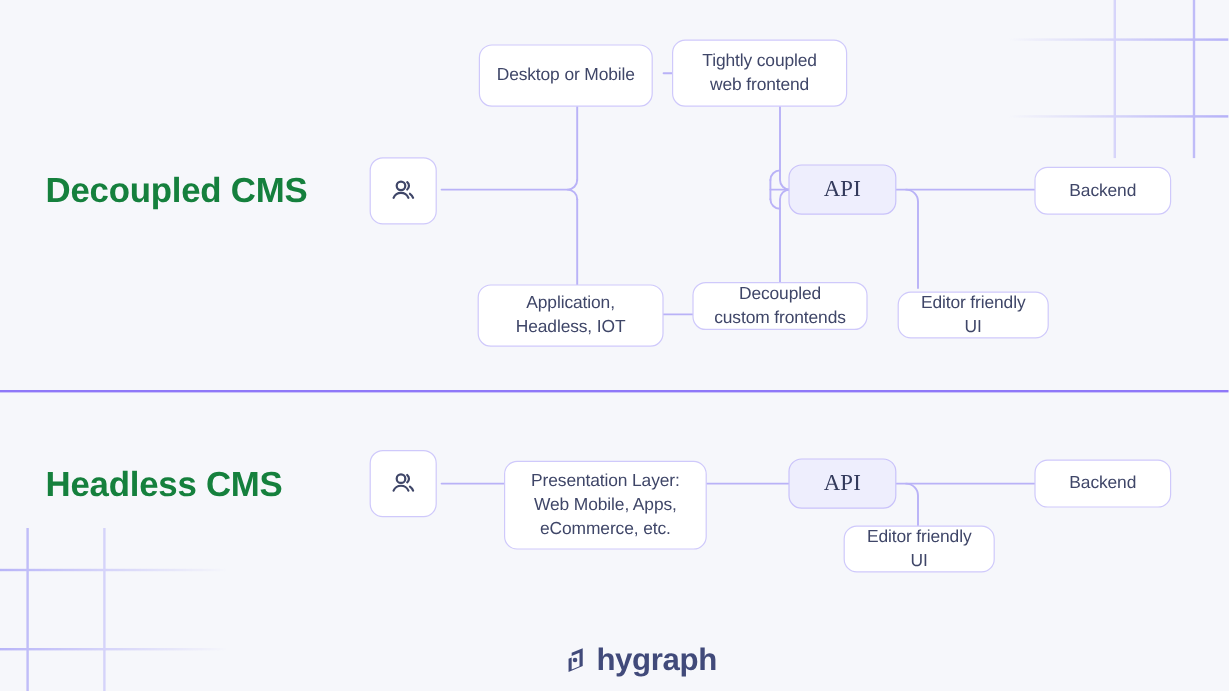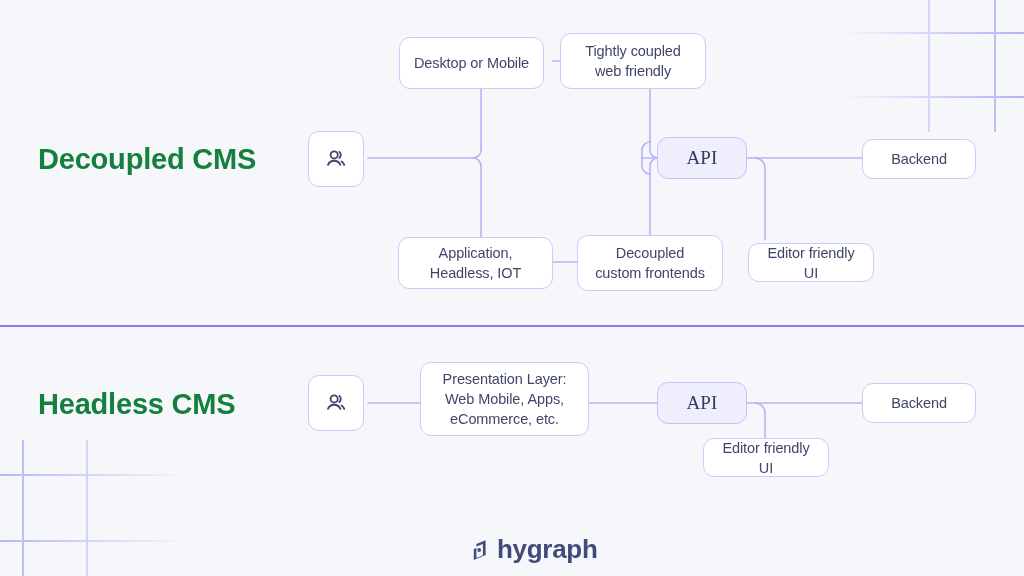--- a/index.html
+++ b/index.html
@@ -157,40 +157,40 @@
     </svg>
   </div>
 
   <div class="node" style="left:399px; top:37px; width:145px; height:52px;">
     <span>Desktop or Mobile</span>
   </div>
 
   <div class="node" style="left:560px; top:33px; width:146px; height:56px;">
     <span>
       <span>Tightly coupled</span><br>
-      <span>web friendly</span>
+      <span>web frontend</span>
     </span>
   </div>
 
   <div class="node accent" style="left:657px; top:137px; width:90px; height:42px;">
     <span>API</span>
   </div>
 
   <div class="node" style="left:862px; top:139px; width:114px; height:40px;">
     <span>Backend</span>
   </div>
 
   <div class="node" style="left:398px; top:237px; width:155px; height:52px;">
     <span>
       <span>Application,</span><br>
       <span>Headless, IOT</span>
     </span>
   </div>
 
-  <div class="node" style="left:577px; top:235px; width:146px; height:56px;">
+  <div class="node" style="left:577px; top:235px; width:146px; height:40px;">
     <span>
       <span>Decoupled</span><br>
       <span>custom frontends</span>
     </span>
   </div>
 
   <div class="node" style="left:748px; top:243px; width:126px; height:39px;">
     <span>Editor friendly UI</span>
   </div>
 
@@ -198,21 +198,21 @@
 
   <div class="node icon-node" style="left:308px; top:375px; width:56px; height:56px;">
     <svg class="user-ico" width="26" height="26" viewBox="0 0 24 24" fill="none" stroke="#3f4668" stroke-width="1.7" stroke-linecap="round" stroke-linejoin="round">
       <circle cx="10.3" cy="8.2" r="3.3"></circle>
       <path d="M15.1 5.4a3.6 3.6 0 0 1 0 5.6"></path>
       <path d="M4.6 17.4a6.2 6.2 0 0 1 11.4 0"></path>
       <path d="M17.2 14.3a6.6 6.6 0 0 1 2.4 3.1"></path>
     </svg>
   </div>
 
-  <div class="node" style="left:420px; top:362px; width:169px; height:74px;">
+  <div class="node" style="left:420px; top:384px; width:169px; height:74px;">
     <span>
       <span>Presentation Layer:</span><br>
       <span>Web Mobile, Apps,</span><br>
       <span>eCommerce, etc.</span>
     </span>
   </div>
 
   <div class="node accent" style="left:657px; top:382px; width:90px; height:42px;">
     <span>API</span>
   </div>

